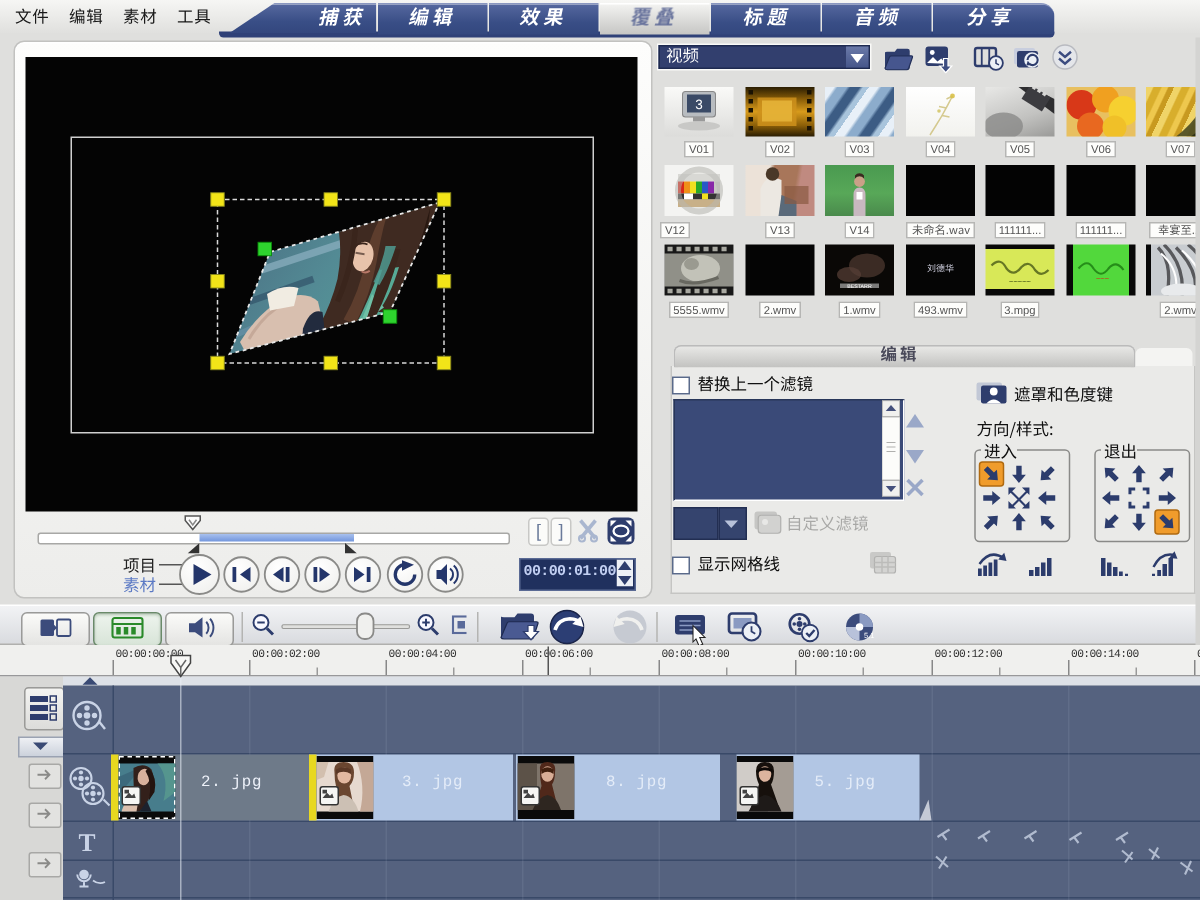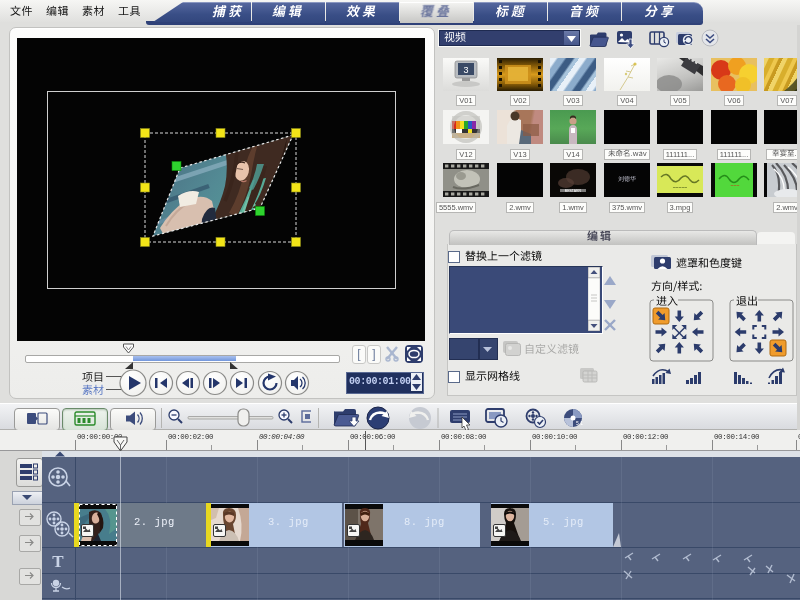--- a/index.html
+++ b/index.html
@@ -377,21 +377,21 @@
     <path d="M19,34 L19,20 Q19,15 23,15 Q27,15 27,20 L27,34 Z" fill="#c8b8c0"></path>
     <circle cx="23" cy="11" r="3.6" fill="#caa088"></circle>
     <path d="M20,9 a3.8,3.8 0 0 1 6,0 l0,-2 a3.8,3.8 0 0 0 -6,0 Z" fill="#3a2a20"></path>
     <rect x="21" y="18" width="4" height="5" fill="#fff"></rect>
   </svg>
 <div class="th" style="left:604px;top:110px;height:34px;background:#030303;"></div>
 <div class="th" style="left:657px;top:110px;height:34px;background:#030303;"></div>
 <div class="th" style="left:711px;top:110px;height:34px;background:#030303;"></div>
 <div class="th" style="left:764px;top:110px;height:34px;background:#030303;"></div>
 
-<div class="lb" style="left:443px;top:146px;"><span>V12</span></div>
+<div class="lb" style="left:427px;top:146px;"><span>V12</span></div>
 <div class="lb" style="left:497px;top:146px;"><span>V13</span></div>
 <div class="lb" style="left:550px;top:146px;"><span>V14</span></div>
 <div class="lb" style="left:604px;top:146px;"><span style="display:inline-block;width:40px;height:8px;"></span></div>
 <svg class="abs" style="left:605.6px;top:149px;" width="43" height="11" viewBox="0 0 43 11">
     <g fill="#555555" transform="translate(2,7) scale(0.007500,-0.007500)">
       <path transform="translate(0,0)" d="M459 839V676H133V602H459V429H62V355H416C326 226 174 101 34 39C51 24 76 -5 89 -24C221 44 362 163 459 296V-80H538V300C636 166 778 42 911 -25C924 -5 949 25 966 40C826 101 673 226 581 355H942V429H538V602H874V676H538V839Z"></path>
       <path transform="translate(1000,0)" d="M505 852C411 718 219 591 34 542C50 522 68 491 78 469C151 493 226 529 296 571V508H696V575C765 532 839 497 911 474C924 496 948 529 967 546C808 586 638 683 547 786L565 809ZM304 576C378 622 447 677 503 735C555 677 621 622 694 576ZM128 425V-3H197V82H433V425ZM197 358H362V149H197ZM539 425V-81H612V357H804V143C804 131 800 127 786 126C772 126 724 126 668 127C677 106 687 78 690 57C766 57 813 57 841 69C870 82 877 103 877 143V425Z"></path>
       <path transform="translate(2000,0)" d="M263 529C314 494 373 446 417 406C300 344 171 299 47 273C61 256 79 224 86 204C141 217 197 233 252 253V-79H327V-27H773V-79H849V340H451C617 429 762 553 844 713L794 744L781 740H427C451 768 473 797 492 826L406 843C347 747 233 636 69 559C87 546 111 519 122 501C217 550 296 609 361 671H733C674 583 587 508 487 445C440 486 374 536 321 572ZM773 42H327V271H773Z"></path>
       <path transform="translate(3000,0)" d="M139 -13C175 -13 205 15 205 56C205 98 175 126 139 126C102 126 73 98 73 56C73 15 102 -13 139 -13Z"></path>
       <path transform="translate(3278,0)" d="M178 0H284L361 291C375 343 386 394 398 449H403C416 394 426 344 440 293L518 0H629L776 543H688L609 229C597 177 587 128 576 78H571C558 128 546 177 533 229L448 543H359L274 229C261 177 249 128 238 78H233C222 128 212 177 201 229L120 543H27Z"></path>
@@ -460,31 +460,31 @@
     <path d="M8,16 q6,-7 10,0 q5,7 10,0 q5,-6 10,1" stroke="#1a7a10" stroke-width="1.4" fill="none" opacity="0.8"></path>
     <text x="24" y="24" font-size="5" fill="#c83818" text-anchor="middle">~~~</text>
   </svg>
 <div class="th" style="left:764px;top:163px;height:34px;background:linear-gradient(90deg,#060606 0 7%, #c8ccd0 7%);"></div>
 <svg class="abs" style="left:764px;top:163px" width="46" height="34">
     <path d="M8,2 Q18,12 14,34 M12,0 Q26,14 24,34 M20,2 Q34,16 33,30 M28,0 Q40,10 42,22" stroke="#58595c" stroke-width="2.2" fill="none"></path>
     <path d="M10,6 Q22,16 20,32 M24,4 Q36,14 37,26" stroke="#fdfdfd" stroke-width="1.4" fill="none"></path>
     <ellipse cx="24" cy="31" rx="14" ry="5" fill="#e8eaec"></ellipse>
   </svg>
 
-<div class="lb" style="left:433px;top:199px;text-decoration:underline;"><span>5555.wmv</span></div>
+<div class="lb" style="left:443px;top:199px;text-decoration:underline;"><span>5555.wmv</span></div>
 <div class="lb" style="left:497px;top:199px;"><span>2.wmv</span></div>
 <div class="lb" style="left:550px;top:199px;"><span>1.wmv</span></div>
 <svg class="abs" style="left:616.0px;top:175px;" width="23" height="9" viewBox="0 0 23 9">
     <g fill="#d8d8e8" transform="translate(2,6) scale(0.006000,-0.006000)">
       <path transform="translate(0,0)" d="M629 724V176H701V724ZM840 822V17C840 0 834 -6 816 -6C799 -7 742 -7 680 -6C691 -27 702 -59 706 -80C790 -80 841 -78 872 -66C903 -54 915 -32 915 17V822ZM236 813C262 769 291 711 305 675H47V605H401C383 505 359 414 326 332C267 398 204 462 145 518L94 473C160 410 230 335 294 260C234 141 153 46 41 -22C57 -36 85 -65 95 -80C201 -8 282 85 344 200C395 135 439 73 468 23L526 77C493 133 440 202 379 273C421 370 453 480 476 605H564V675H307L375 706C360 742 329 798 302 840Z"></path>
       <path transform="translate(1000,0)" d="M318 309V247H961V309ZM569 220C595 180 626 125 641 92L700 117C684 148 651 201 625 240ZM466 170V18C466 -49 487 -67 571 -67C590 -67 701 -67 719 -67C787 -67 806 -41 814 64C795 68 768 78 754 88C750 4 745 -7 712 -7C688 -7 595 -7 578 -7C539 -7 533 -3 533 19V170ZM367 176C350 115 317 37 278 -11L337 -44C377 9 405 90 426 153ZM803 163C843 102 885 19 902 -33L963 -6C944 45 900 126 860 186ZM748 567H855V431H748ZM588 567H693V431H588ZM432 567H533V431H432ZM243 840C196 769 107 677 34 620C46 605 65 576 73 560C153 626 248 726 311 811ZM605 843 597 758H327V696H589L577 624H371V374H919V624H648L661 696H956V758H672L684 839ZM261 623C204 509 114 391 28 314C42 297 65 262 74 246C107 279 142 318 175 361V-80H246V459C277 505 305 552 329 599Z"></path>
       <path transform="translate(2000,0)" d="M530 826V627C473 608 414 591 357 576C368 561 380 535 385 517C433 529 481 543 530 557V470C530 387 556 365 653 365C673 365 807 365 829 365C910 365 931 397 940 513C920 519 890 530 873 542C869 448 862 431 823 431C794 431 681 431 660 431C613 431 605 437 605 470V581C721 619 831 664 913 716L856 773C794 730 704 689 605 652V826ZM325 842C260 733 154 628 46 563C63 549 90 521 102 507C142 535 183 569 223 607V337H298V685C334 727 368 772 395 817ZM52 222V149H460V-80H539V149H949V222H539V339H460V222Z"></path>
     </g>
   </svg>
-<div class="lb" style="left:604px;top:199px;"><span>375.wmv</span></div>
+<div class="lb" style="left:604px;top:199px;"><span>493.wmv</span></div>
 <div class="lb" style="left:657px;top:199px;"><span>3.mpg</span></div>
 <div class="lb" style="left:693px;top:199px;margin-top:48px;"><span>455.wmv</span></div>
 <div class="lb" style="left:764px;top:199px;"><span>2.wmv</span></div>
 
 <div class="abs" style="left:447px;top:244px;width:348px;height:151px;background:#eaeae8;border:1px solid #c5c5c3;border-top:none;"></div>
 <div class="abs" style="left:449px;top:230px;width:306px;height:14px;background:linear-gradient(#e8e8e6,#c2c2c0);border:1px solid #bbb;border-bottom:none;border-radius:5px 5px 0 0;color:#4a4a5a;font-size:11px;font-weight:bold;text-align:center;line-height:14px;letter-spacing:2px;"></div>
 <svg class="abs" style="left:585.0px;top:230px;" width="30" height="16" viewBox="0 0 30 16">
     <g fill="#4a4a5a" transform="translate(2,10) scale(0.011000,-0.011000)">
       <path transform="translate(0,0)" d="M59 413C74 421 97 427 174 437C145 388 119 351 106 334C77 297 56 273 32 268C44 240 62 190 67 169C89 184 127 197 341 249C337 272 334 315 335 345L211 319C272 403 330 500 376 594L284 649C269 612 251 575 232 539L161 534C213 617 263 718 298 815L186 854C157 736 97 609 78 577C58 544 43 522 23 517C36 488 53 435 59 413ZM590 825C600 802 612 774 621 748H403V530C403 408 397 239 346 96L324 187C215 142 102 96 27 70L55 -39L345 92C332 56 316 22 297 -9C321 -20 369 -56 387 -76C440 9 471 119 489 229V-80H580V130H626V-60H699V130H740V-58H812V130H854V14C854 6 852 4 846 4C841 4 828 4 813 4C824 -18 835 -55 837 -81C871 -81 896 -79 918 -64C940 -49 944 -25 944 12V424H509L511 483H928V748H753C742 781 723 825 706 858ZM626 328V221H580V328ZM699 328H740V221H699ZM812 328H854V221H812ZM511 651H817V579H511Z"></path>
       <path transform="translate(1181,0)" d="M573 736H784V674H573ZM464 820V589H900V820ZM73 310C81 319 118 325 149 325H229V213C153 202 83 192 28 185L52 70L229 102V-87H339V122L421 138L415 241L339 230V325H401V433H339V574H229V433H172C197 492 221 558 242 628H415V741H273C280 770 286 800 292 829L177 850C172 814 166 777 158 741H38V628H131C114 563 97 512 89 491C71 446 58 418 37 412C49 384 67 331 73 310ZM779 451V396H579V451ZM395 98 413 -7 779 24V-89H890V34L965 41L966 139L890 133V451H956V549H414V451H469V102ZM779 312V259H579V312ZM779 175V124L579 110V175Z"></path>
@@ -779,21 +779,21 @@
 <style>
 .tick{position:absolute;top:440px;width:1px;height:10px;background:#888;}
 .mtick{position:absolute;top:445px;width:1px;height:5px;background:#999;}
 .tlab{position:absolute;top:433px;font-size:7.5px;color:#333;font-family:"Liberation Mono",monospace;letter-spacing:-0.4px;}
 </style>
 <div class="tick" style="left:75px;"></div>
 <div class="tlab" style="left:77px;">00:00:00:00</div>
 <div class="tick" style="left:166px;"></div>
 <div class="tlab" style="left:168px;">00:00:02:00</div>
 <div class="tick" style="left:257px;"></div>
-<div class="tlab" style="left:259px;font-style:italic;">00:00:04:00</div>
+<div class="tlab" style="left:259px;">00:00:04:00</div>
 <div class="tick" style="left:348px;"></div>
 <div class="tlab" style="left:350px;">00:00:06:00</div>
 <div class="tick" style="left:439px;"></div>
 <div class="tlab" style="left:441px;">00:00:08:00</div>
 <div class="tick" style="left:530px;"></div>
 <div class="tlab" style="left:532px;">00:00:10:00</div>
 <div class="tick" style="left:621px;"></div>
 <div class="tlab" style="left:623px;">00:00:12:00</div>
 <div class="tick" style="left:712px;"></div>
 <div class="tlab" style="left:714px;">00:00:14:00</div>

